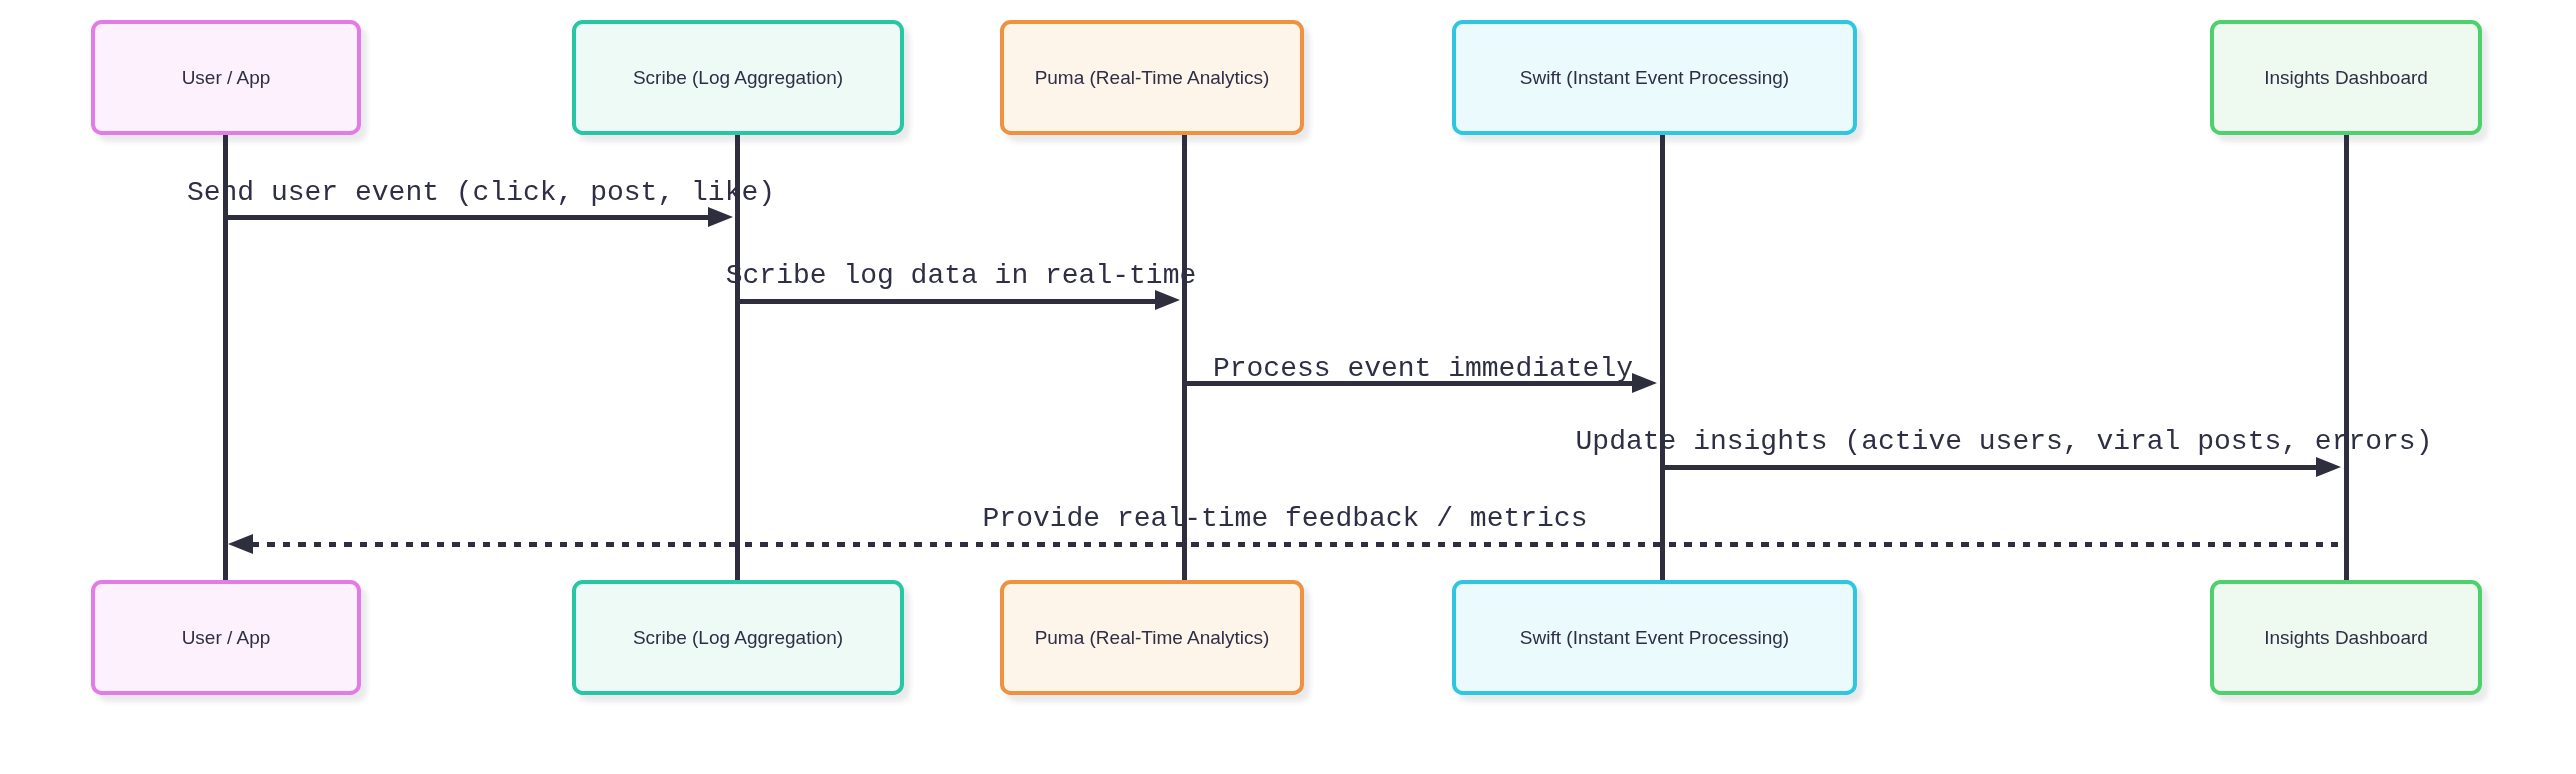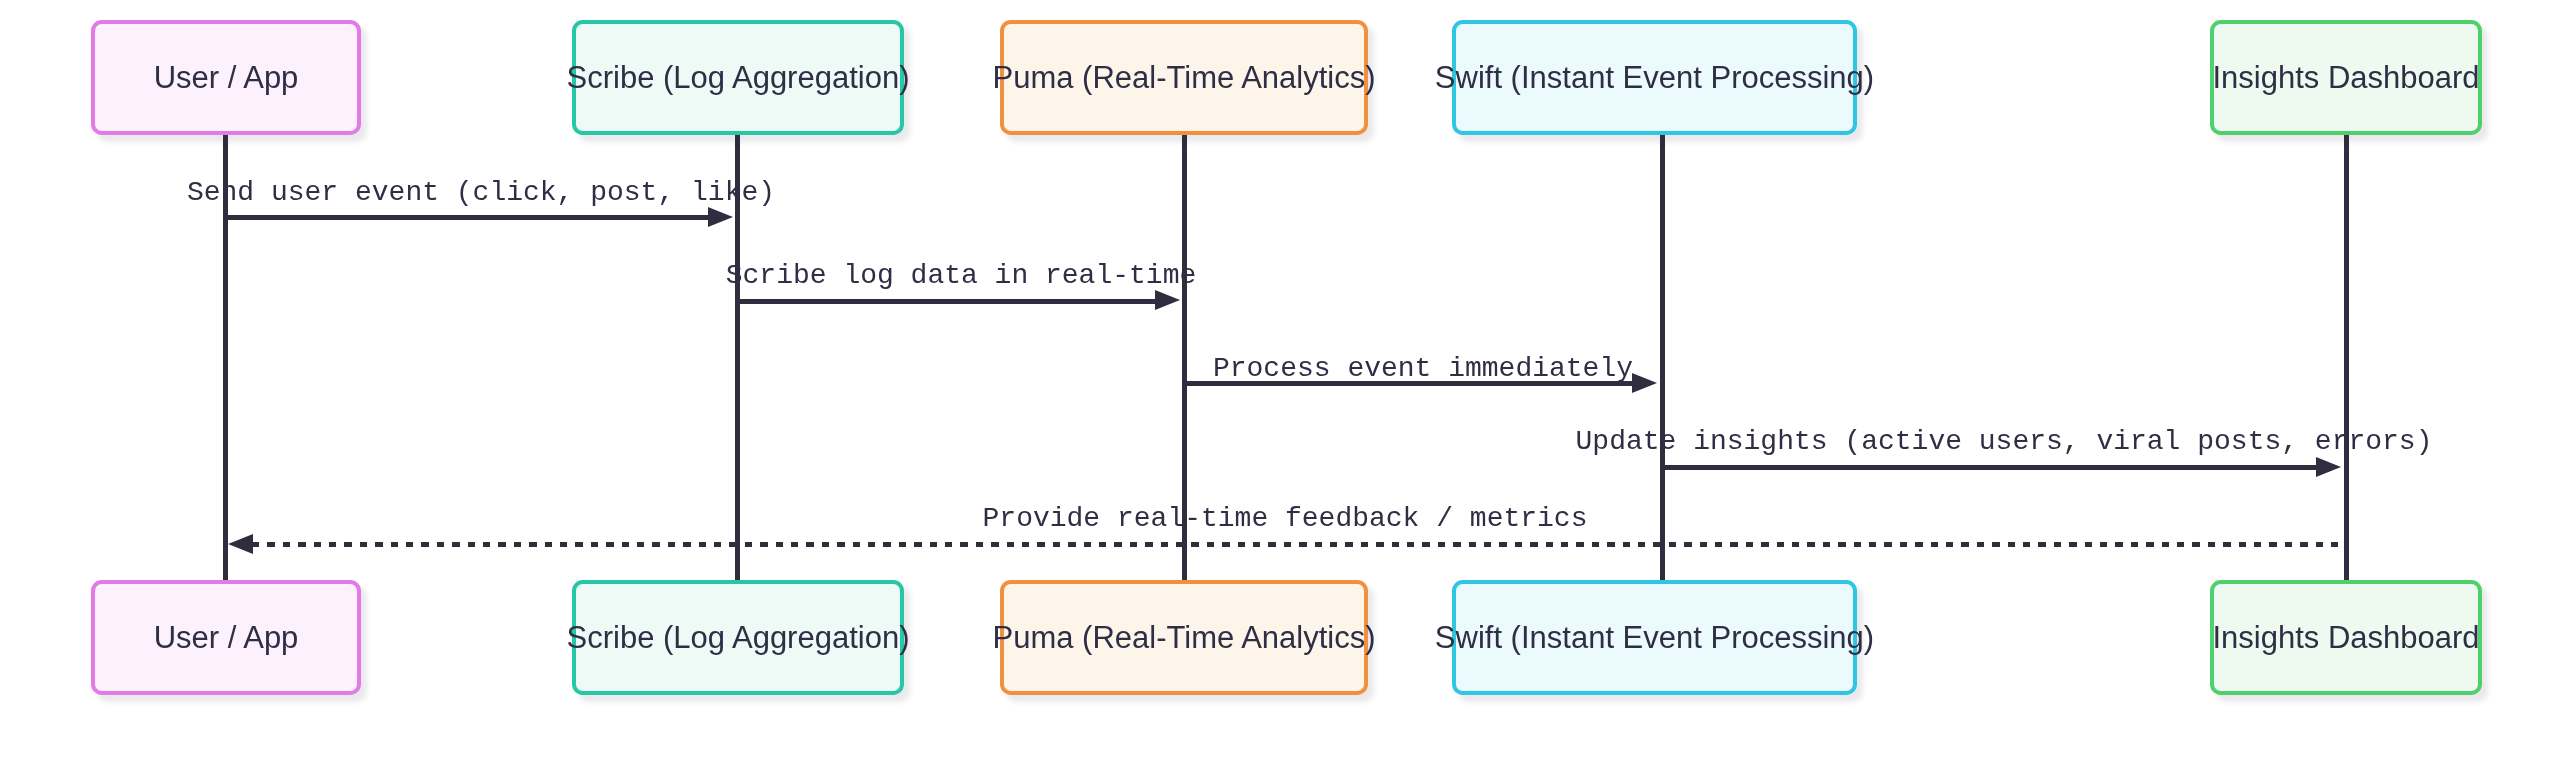--- a/index.html
+++ b/index.html
@@ -16,29 +16,29 @@
     position: absolute;
     height: 115px;
     border: 4.7px solid #888;
     border-radius: 10.7px;
     background: #fff;
     box-sizing: border-box;
     display: flex; align-items: center; justify-content: center;
     box-shadow: 6px 6.7px 5.4px rgba(45,45,68,0.10);
   }
   .actor .actor-label {
-    font-size: 31px;
+    font-size: 19px;
     color: var(--text-color, #2E2E45);
     white-space: nowrap;
     line-height: 1;
   }
   
   .a1 { left: 91px;  width: 270px; }
   .a2 { left: 572px;  width: 332px; align-items: center; }
-  .a3 { left: 1000px; width: 368px; }
+  .a3 { left: 1000px; width: 304px; }
   .a4 { left: 1452px; width: 405px; }
   .a5 { left: 2210px; width: 272px; }
   .row-top    { top: 19.5px; }
   .row-bottom { top: 580px; }
 
   
   .lifeline {
     position: absolute;
     top: 135px; height: 445px; width: 4.7px;
     background: var(--line-color, #2E2E3F);

